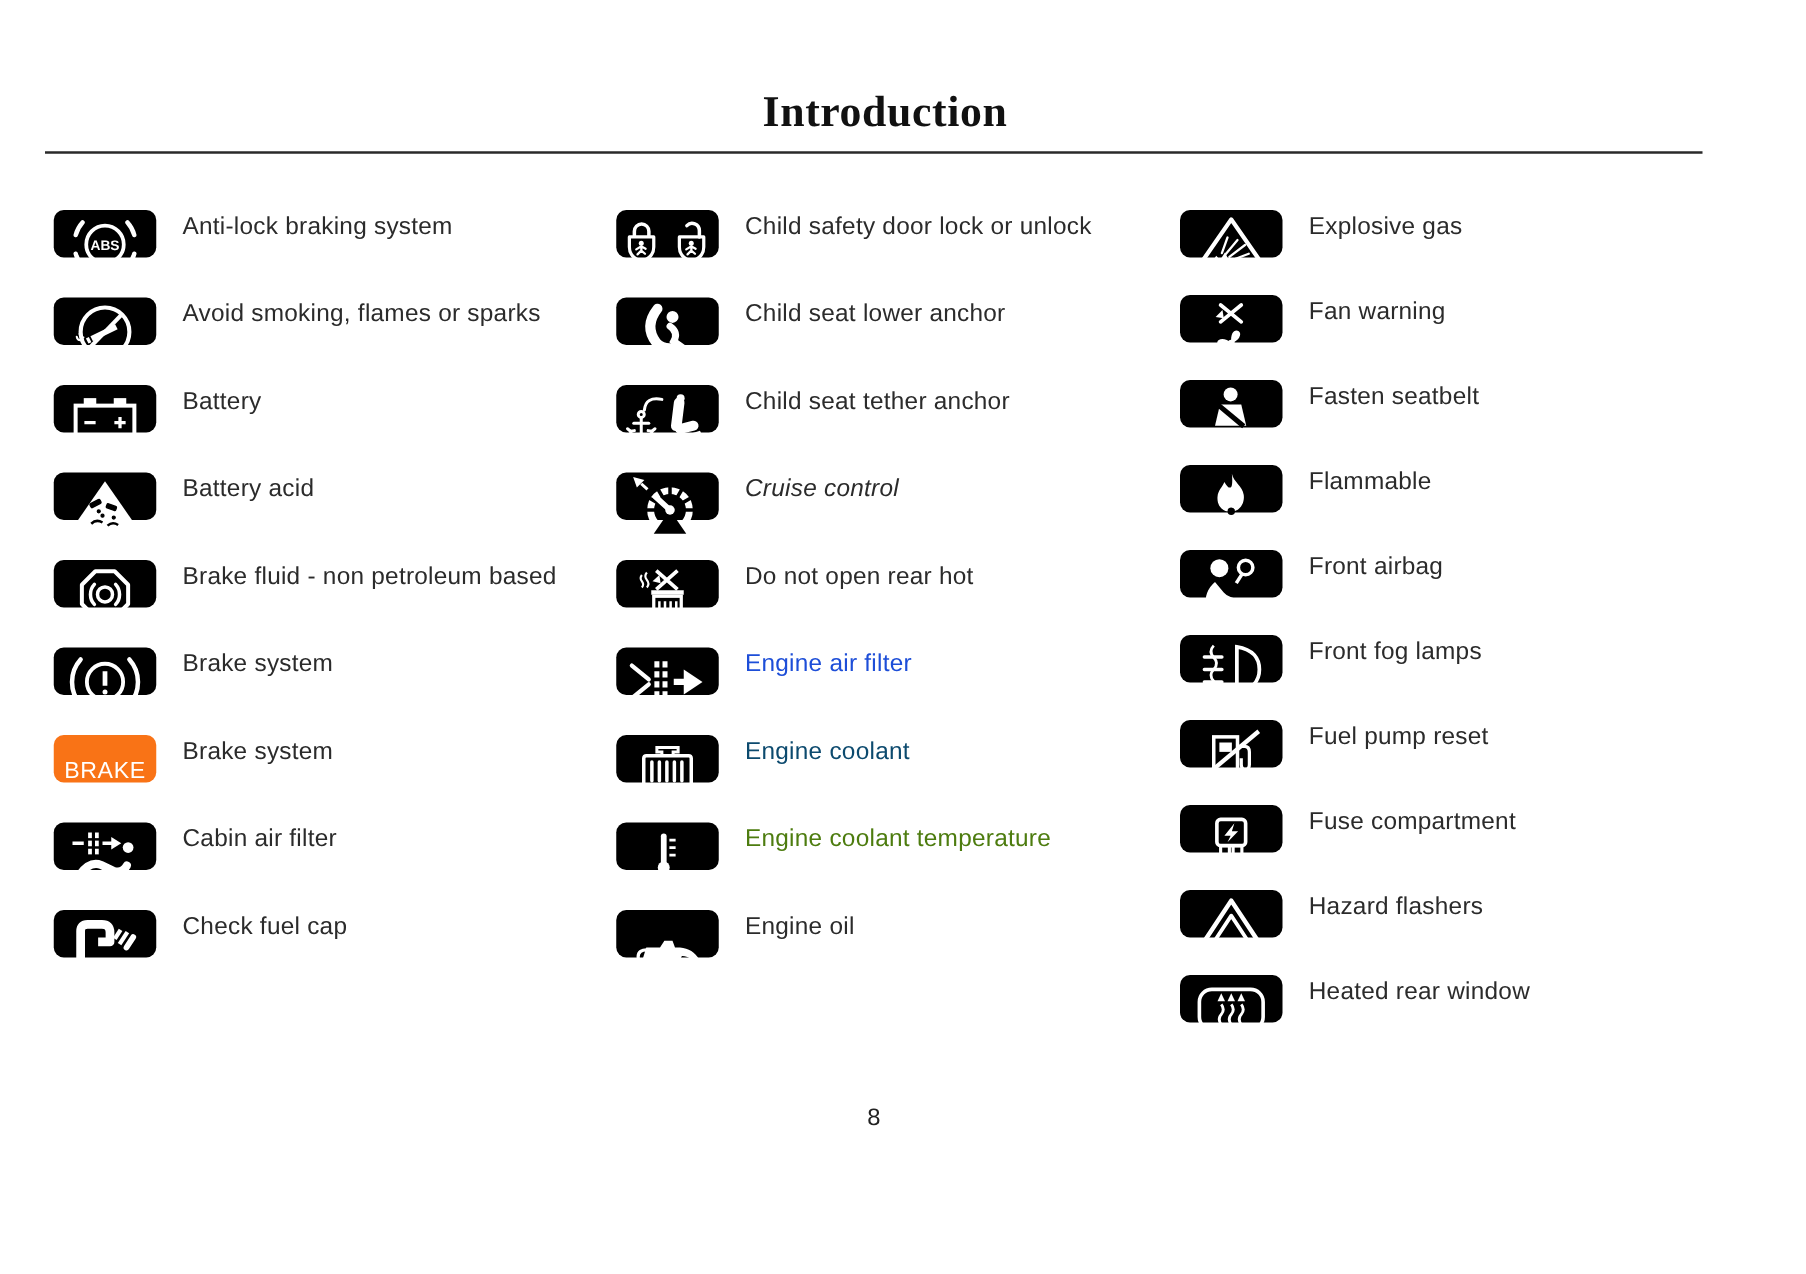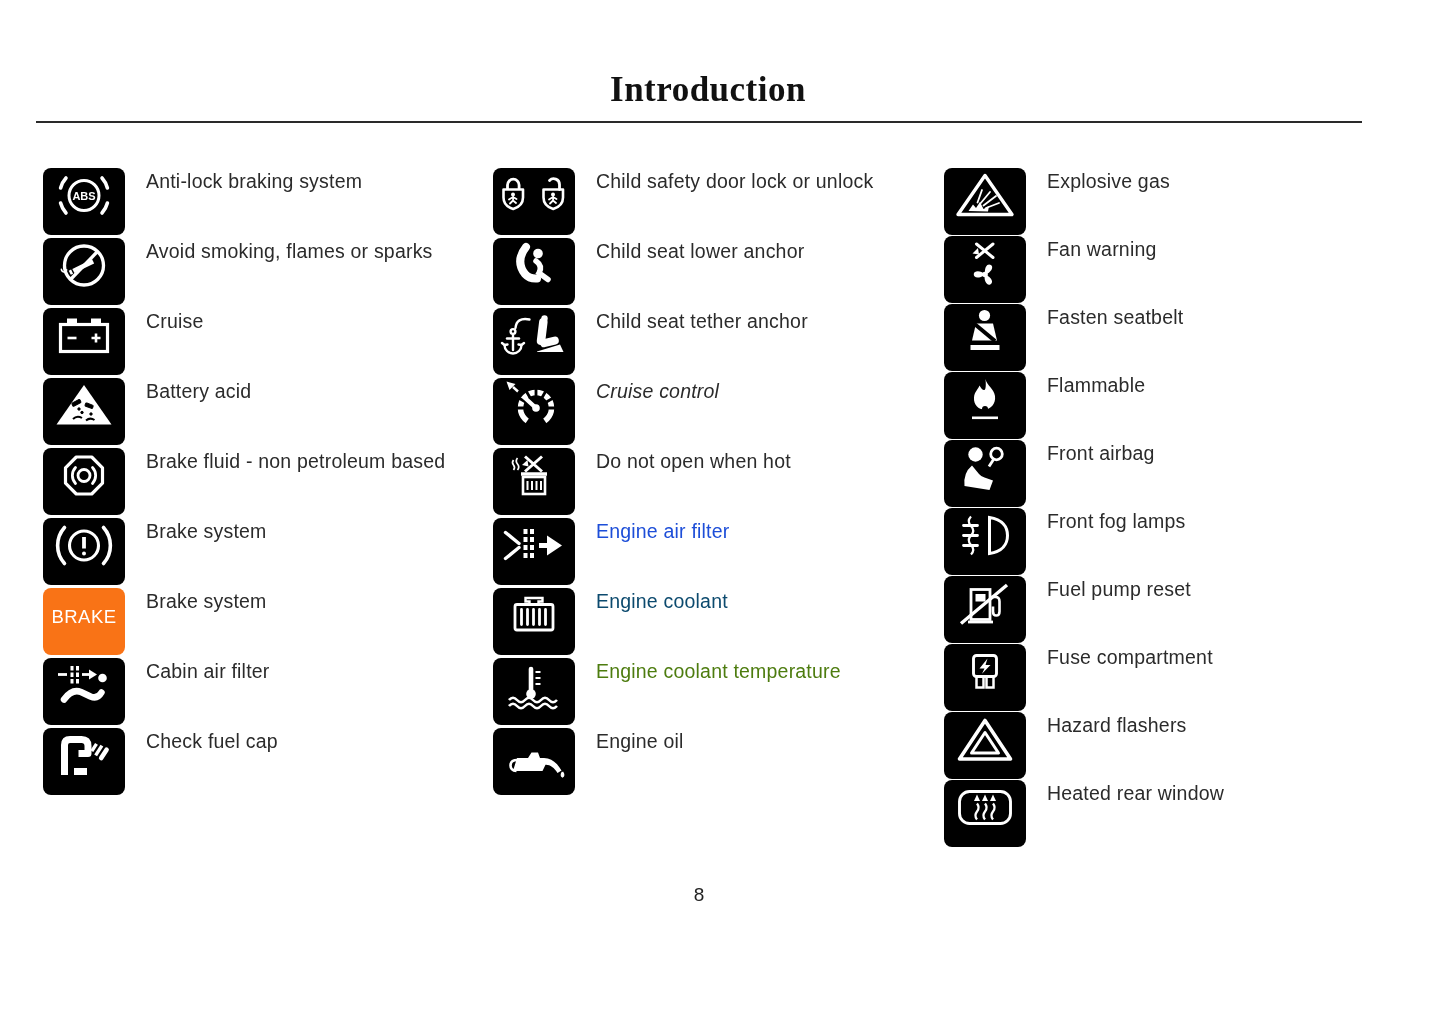--- a/index.html
+++ b/index.html
@@ -28,21 +28,21 @@
     height:2px;background:#2a2a2a;border:none;margin:0;
   }
   .grid{position:absolute;left:0;top:0;width:100%;height:100%;}
   .col{position:absolute;top:168px;}
   .col-0{left:43px;}
   .col-1{left:493px;}
   .col-2{left:944px;}
   .row{display:flex;align-items:flex-start;margin-bottom:15px;height:55px;}
   .col-2 .row{margin-bottom:13px;}
   .icon{
-    width:82px;height:67px;flex:0 0 auto;
+    width:82px;height:38px;flex:0 0 auto;
     background:#000;border-radius:8px;
   }
   .icon svg{width:82px;height:55px;display:block;}
   .label{
     margin-left:21px;
     padding-top:2px;
     font-size:19.5px;
     letter-spacing:0.2px;
     color:#2b2b2b;
     white-space:nowrap;
@@ -90,21 +90,21 @@
         <div class="row">
           <div class="icon" style="background: rgb(0, 0, 0);">
             <svg viewBox="0 0 82 55">
               <rect x="17.5" y="16.5" width="47" height="27" fill="none" stroke="#fff" stroke-width="3.2"></rect>
               <rect x="24" y="10.5" width="10" height="6" fill="#fff"></rect>
               <rect x="48" y="10.5" width="10" height="6" fill="#fff"></rect>
               <path d="M24.5 30 h9" stroke="#fff" stroke-width="2.6"></path>
               <path d="M48.5 30 h9 M53 25.5 v9" stroke="#fff" stroke-width="2.6"></path>
             </svg>
           </div>
-          <div class="label" style="color: rgb(43, 43, 43);">Cruise</div>
+          <div class="label" style="color: rgb(43, 43, 43);">Battery</div>
         </div>
         <div class="row">
           <div class="icon" style="background: rgb(0, 0, 0);">
             <svg viewBox="0 0 82 55">
               <path d="M41 7 L68.5 46.5 H13.5 Z" fill="#fff"></path>
               <g fill="#000" stroke="#000">
                 <rect x="29" y="23" width="9" height="3.6" rx="1" transform="rotate(-28 33.5 25)"></rect>
                 <rect x="42" y="26" width="8" height="3.4" rx="1" transform="rotate(20 46 28)"></rect>
                 <circle cx="36" cy="31" r="1.2"></circle>
                 <circle cx="39" cy="34.5" r="1.2"></circle>
@@ -255,21 +255,21 @@
               <g fill="none" stroke="#fff">
                 <rect x="30" y="29" width="22" height="17" stroke-width="2.6"></rect>
                 <path d="M34.5 33 v9 M39 33 v9 M43.5 33 v9 M48 33 v9" stroke-width="2"></path>
                 <path d="M28 26 h26" stroke-width="3.5"></path>
                 <path d="M24.5 10 q-2.5 3 0 6 q2.5 3 0 6 M20.5 12 q-2 2.5 0 5 q2 2.5 0 5" stroke-width="1.7"></path>
                 <path d="M32 8.5 L49 23.5 M49 8.5 L32 23.5" stroke-width="3"></path>
               </g>
               <polygon points="29,17 34.5,12 35.5,18.5" fill="#fff"></polygon>
             </svg>
           </div>
-          <div class="label" style="color: rgb(43, 43, 43);">Do not open when hot</div>
+          <div class="label" style="color: rgb(43, 43, 43);">Do not open rear hot</div>
         </div>
         <div class="row">
           <div class="icon" style="background: rgb(0, 0, 0);">
             <svg viewBox="0 0 82 55">
               <path d="M12.5 14.5 L26 25.5 M12.5 40.5 L26 29.5" stroke="#fff" stroke-width="3.4" stroke-linecap="round"></path>
               <g fill="#fff">
                 <rect x="30.5" y="11" width="4" height="5"></rect>
                 <rect x="30.5" y="19" width="4" height="5"></rect>
                 <rect x="30.5" y="27" width="4" height="5"></rect>
                 <rect x="30.5" y="35" width="4" height="5"></rect>

